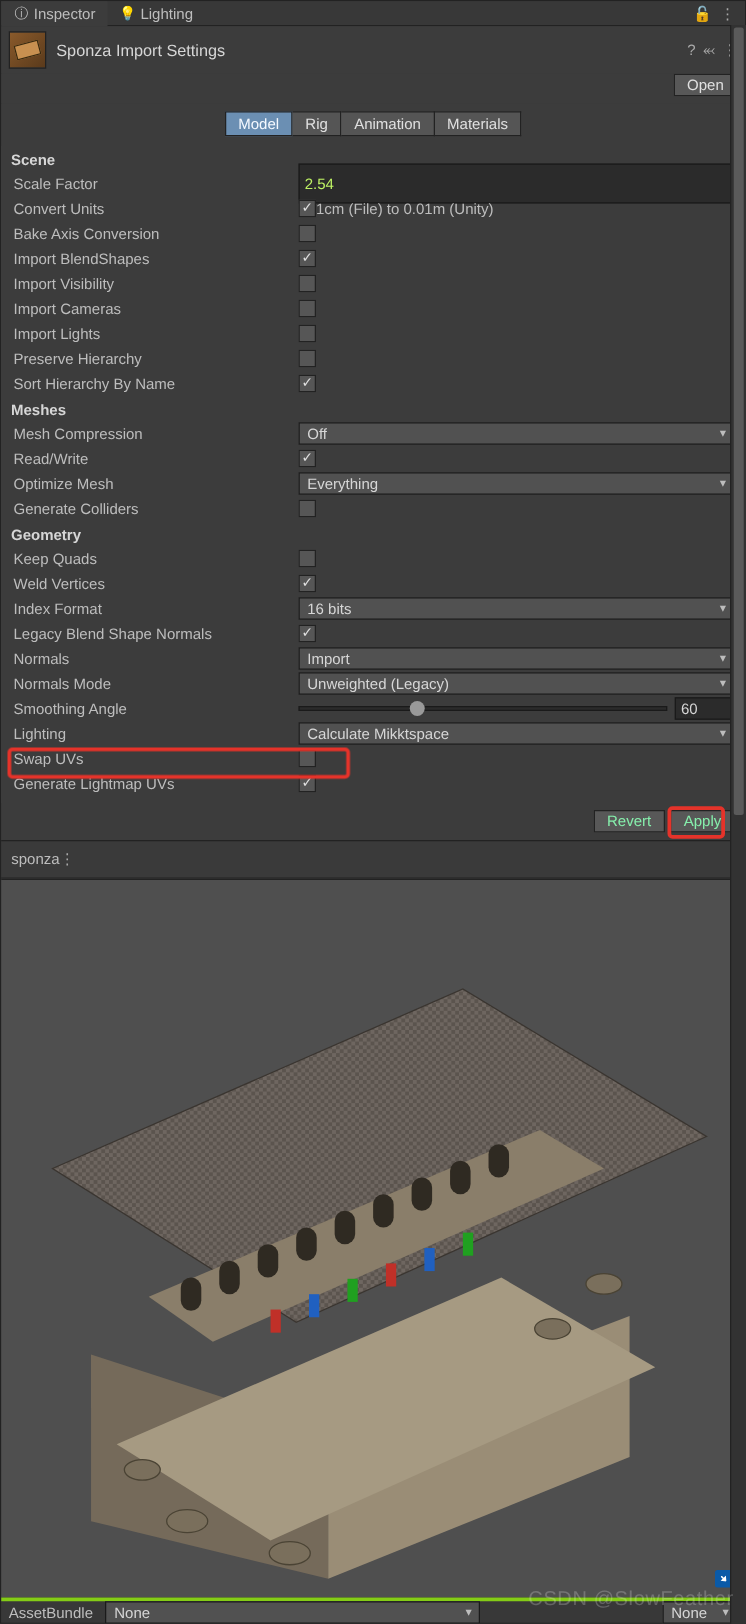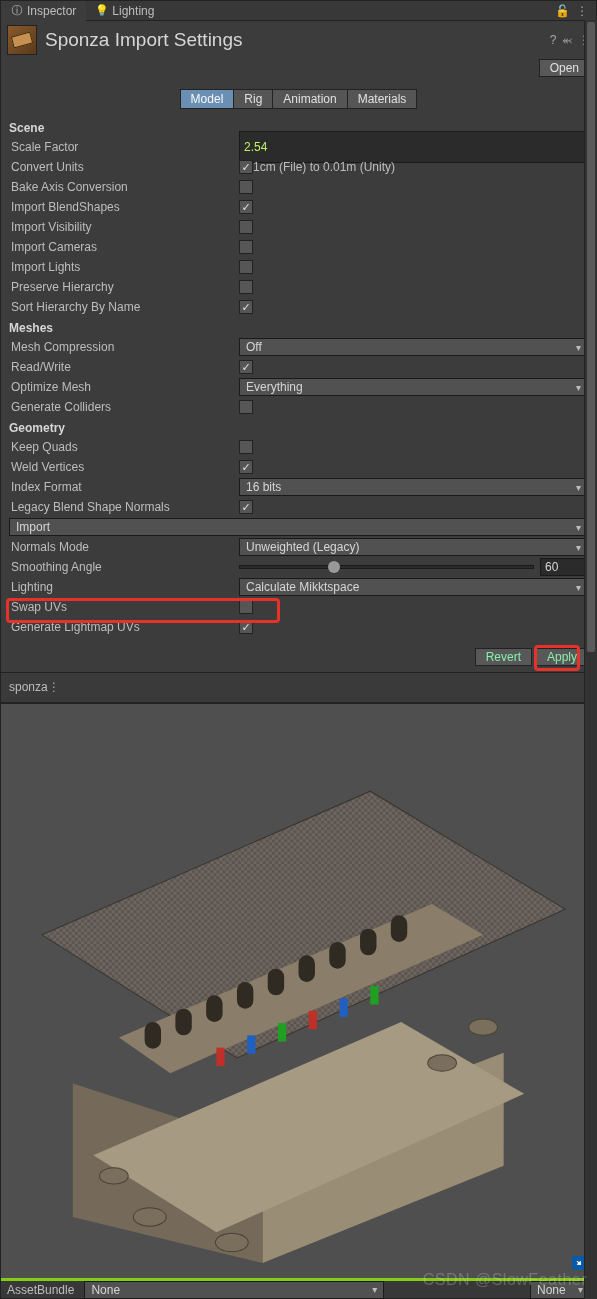--- a/index.html
+++ b/index.html
@@ -12,21 +12,21 @@
 .toptab { height: 20px; padding: 0 10px; display: flex; align-items: center; gap: 4px; color: #bdbdbd; }
 .toptab.active { background: #3c3c3c; }
 .topbar .spacer { flex: 1; }
 .topicon { width: 12px; height: 12px; display: inline-flex; align-items: center; justify-content: center; font-size: 11px; }
 .topright { display: flex; align-items: center; gap: 6px; padding-right: 8px; color: #a8a8a8; }
 
 
 .header { display: flex; align-items: center; padding: 4px 6px; background: #3c3c3c; }
 .asseticon { width: 30px; height: 30px; background: linear-gradient(135deg,#8a5a2b,#5a3a1b); border: 1px solid #222; margin-right: 8px; display:flex; align-items:center; justify-content:center; }
 .asseticon::after { content:""; width:18px; height:10px; background:#c89050; transform: rotate(-15deg); border:1px solid #3a2a10; }
-.header-title { flex:1; color:#d6d6d6; font-size:19px; }
+.header-title { flex:1; color:#d6d6d6; font-size:13px; }
 .header-icons { display:flex; gap:6px; color:#a8a8a8; font-size:13px; }
 .openrow { display:flex; justify-content:flex-end; padding: 0 6px 6px; background:#3c3c3c; }
 .btn { background:#585858; color:#e0e0e0; border:1px solid #222; padding:1px 10px; font-size:12px; cursor:pointer; }
 
 
 .innertabs { display:flex; justify-content:center; gap:0; padding: 6px 0 8px; background:#3c3c3c; }
 .innertab { background:#555; border:1px solid #222; padding:2px 10px; color:#e0e0e0; cursor:pointer; }
 .innertab + .innertab { border-left: none; }
 .innertab.active { background:#6b8fb3; color:#f5f9ff; }
 
@@ -232,20 +232,21 @@
           </div>
         </div>
     </div>
     <div class="row">
       <div class="lbl">Legacy Blend Shape Normals</div>
       <div class="val">
           <span class="checkbox checked"></span>
         </div>
     </div>
     <div class="row">
+      <div class="lbl">Normals</div>
       <div class="val">
           <div class="dropdown">
             <span>Import</span>
             <span class="dd-arrow">▾</span>
           </div>
         </div>
     </div>
     <div class="row">
       <div class="lbl">Normals Mode</div>
       <div class="val">

